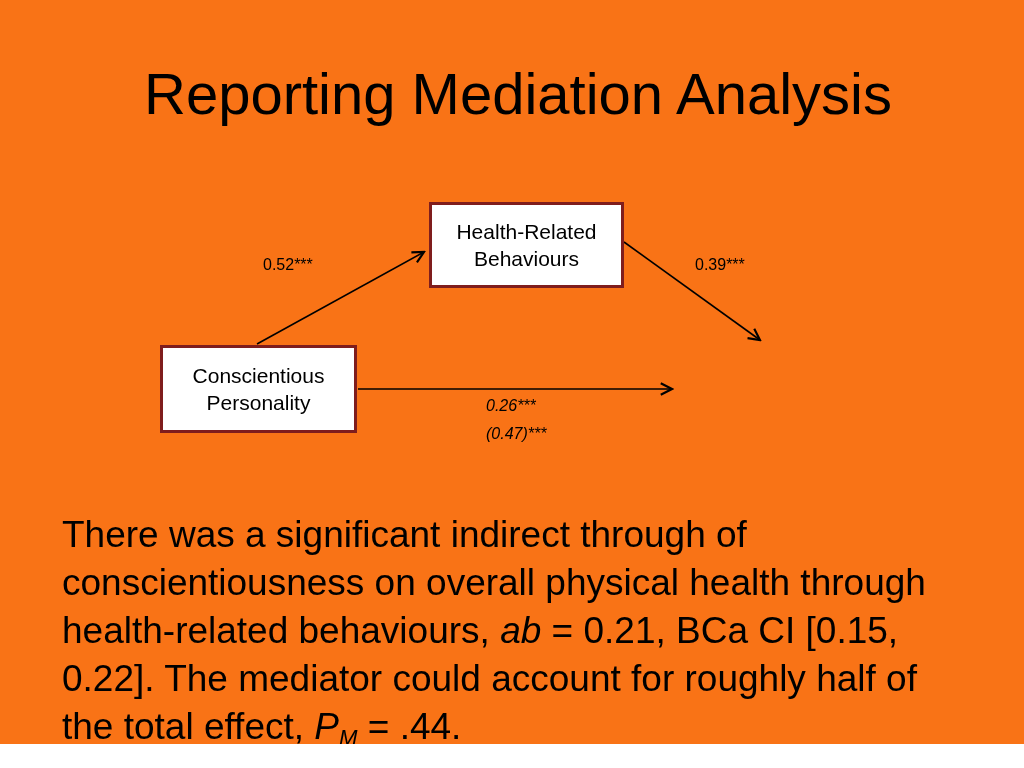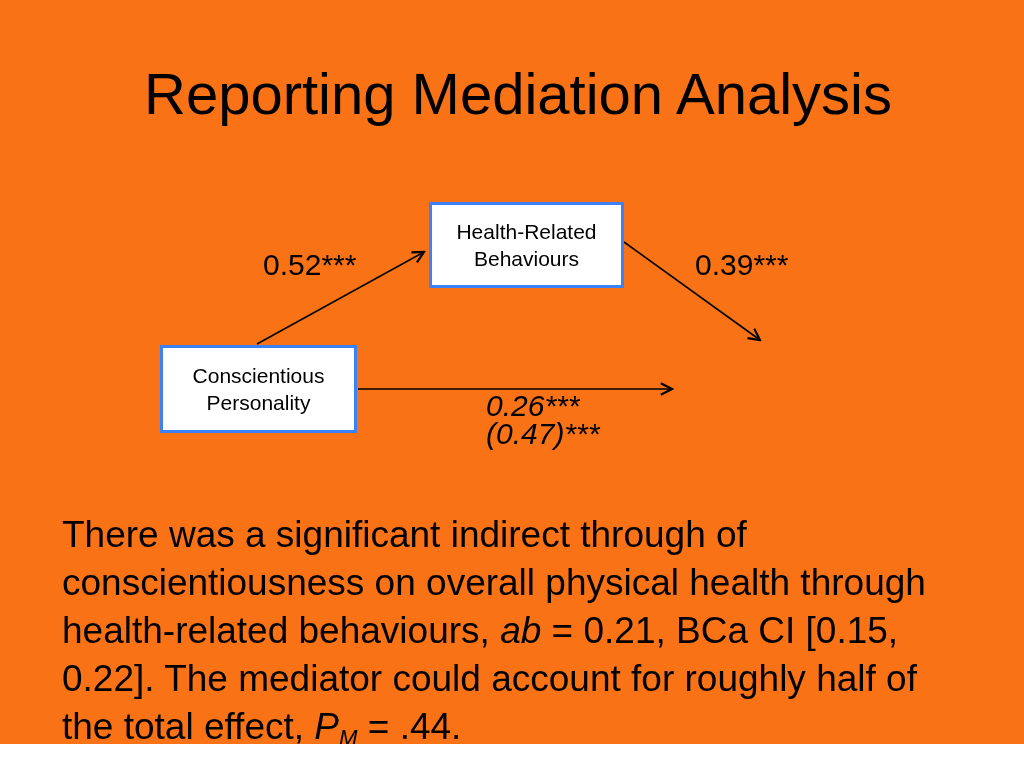--- a/index.html
+++ b/index.html
@@ -42,36 +42,36 @@
     height: 768px;
     pointer-events: none;
   }
   .arrows line {
     stroke: #000000;
     stroke-width: 1.6;
   }
   .node-box {
     position: absolute;
     box-sizing: border-box;
-    border: 3px solid #3b82f6;
+    border: 3px solid #7f1d1d;
     background: #ffffff;
     display: flex;
     align-items: center;
     justify-content: center;
     text-align: center;
     font-size: 21px;
     line-height: 27px;
     padding: 2px 8px;
   }
   .box-mediator { left: 429px; top: 202px; width: 195px; height: 86px; }
   .box-predictor { left: 160px; top: 345px; width: 197px; height: 88px; }
   .box-outcome  { left: 678px; top: 345px; width: 194px; height: 87px; }
   .coef {
     position: absolute;
-    font-size: 30px;
+    font-size: 16px;
     line-height: 28px;
     white-space: nowrap;
   }
   .coef-a { left: 263px; top: 251px; }
   .coef-b { left: 695px; top: 251px; }
   .coef-c { left: 486px; top: 392px; font-style: italic; }
   .body-text {
     position: absolute;
     left: 62px;
     top: 511px;

